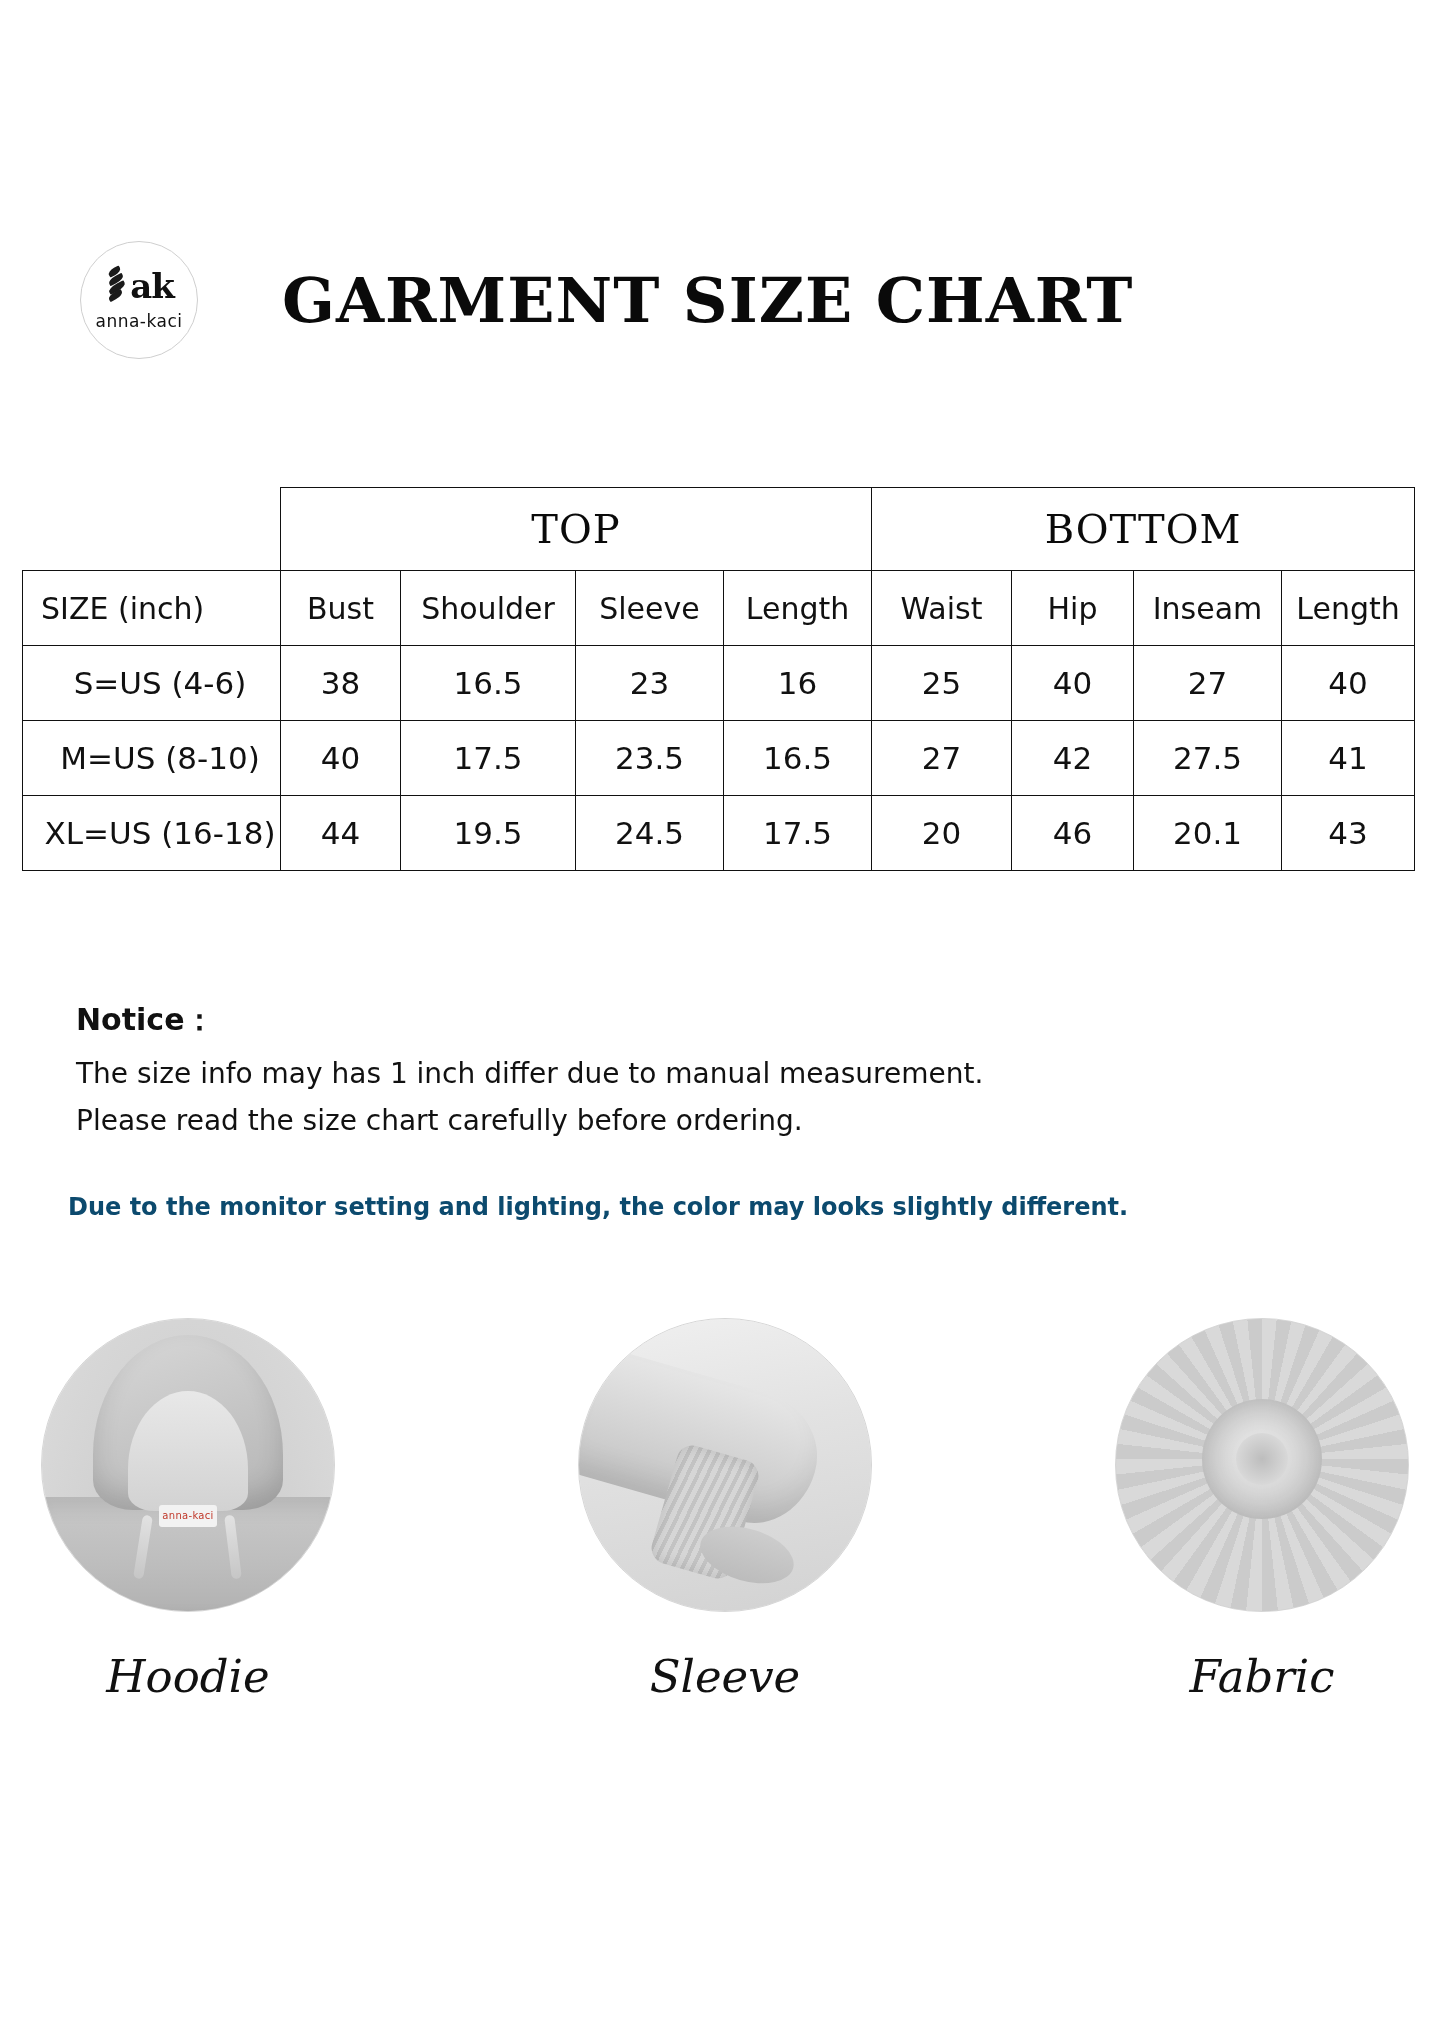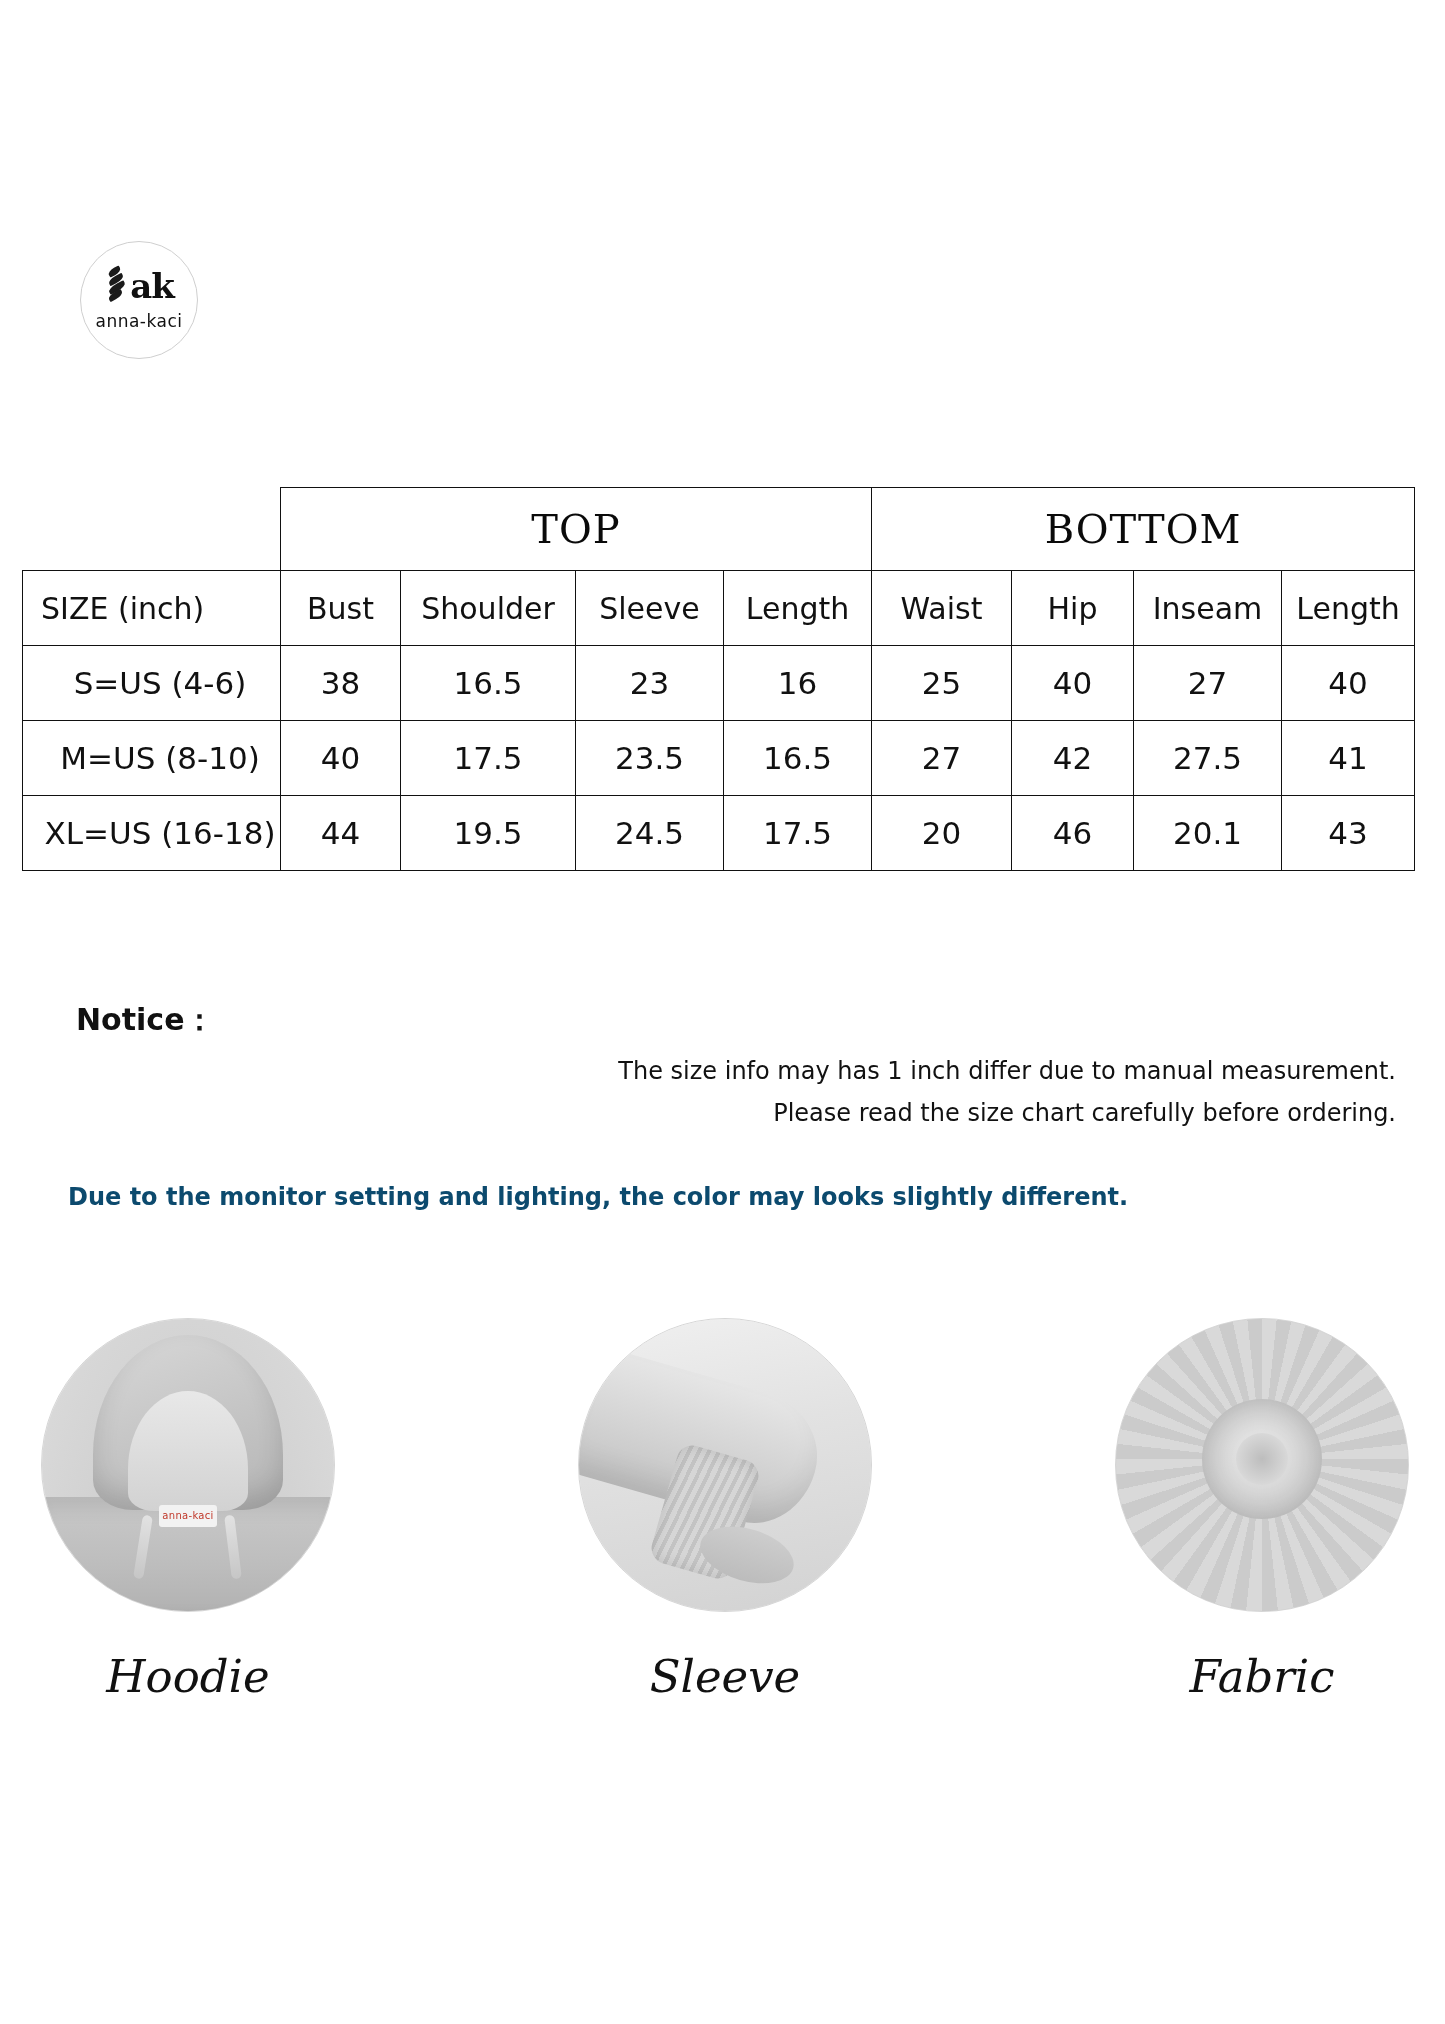--- a/index.html
+++ b/index.html
@@ -168,24 +168,23 @@
     top: 1000px;
     width: 1320px;
   }
   .notice-title {
     font-size: 30px;
     font-weight: 700;
     color: #111;
     margin-bottom: 16px;
   }
   .notice-line {
-    font-size: 24px;
+    font-size: 28px;
     color: #111;
     margin-bottom: 14px;
-    text-align: right;
   }
   .notice-gap {
     height: 42px;
   }
   .notice-wide {
     font-size: 24px;
     color: #0c4a6e;
     margin-left: -8px;
     font-weight: bold;
   }
@@ -414,20 +413,21 @@
         <span class="logo-leaf">
           <span></span>
             <span></span>
             <span></span>
             <span></span>
         </span>
         <span class="logo-ak">ak</span>
       </div>
       <div class="logo-name">anna-kaci</div>
     </div>
+    <div class="chart-title">GARMENT SIZE CHART</div>
   </div>
 
   <div class="table-wrap">
     <table class="size-table">
       <colgroup>
         <col style="width:258px">
         <col style="width:120px">
         <col style="width:175px">
         <col style="width:148px">
         <col style="width:148px">

